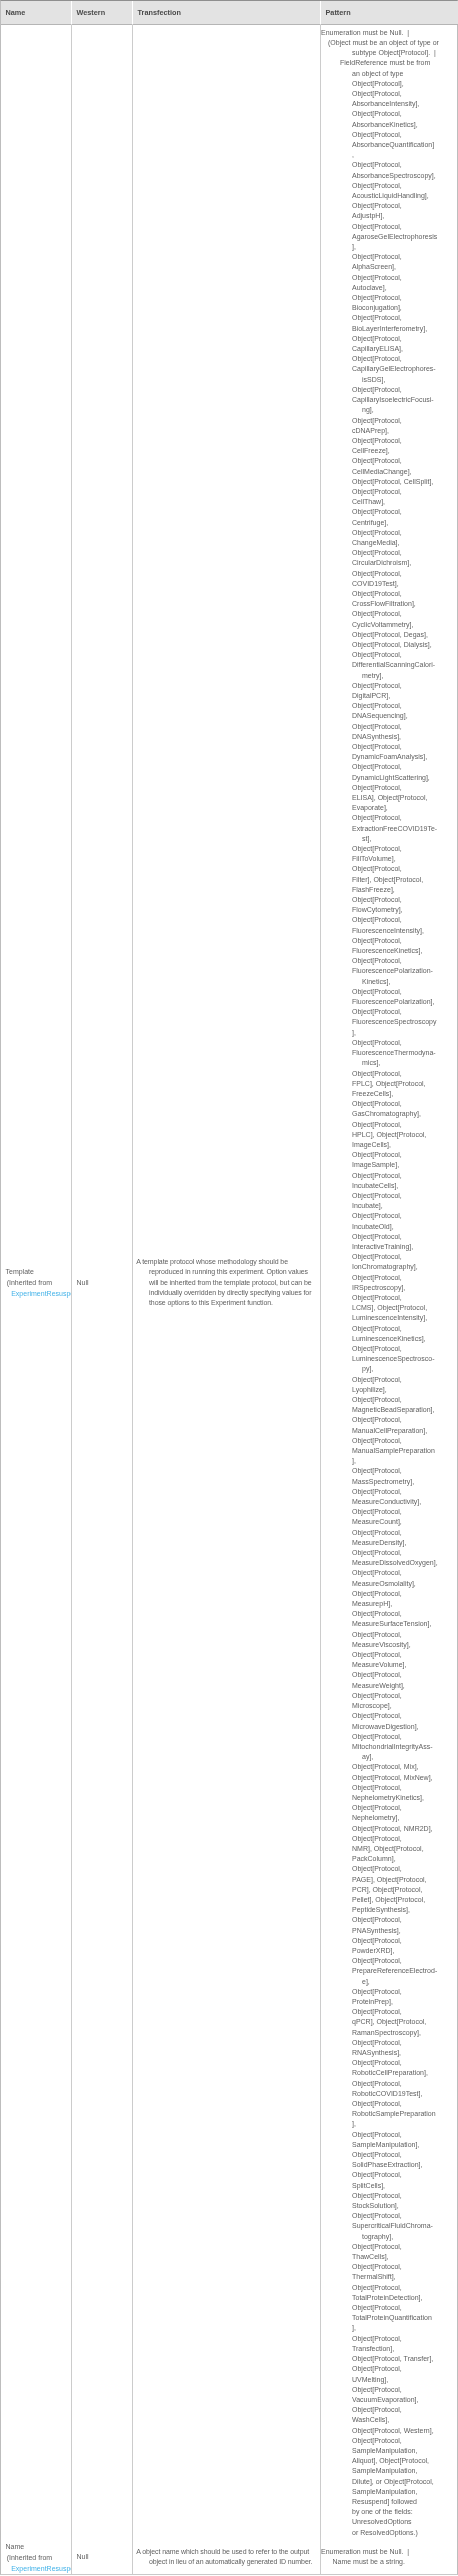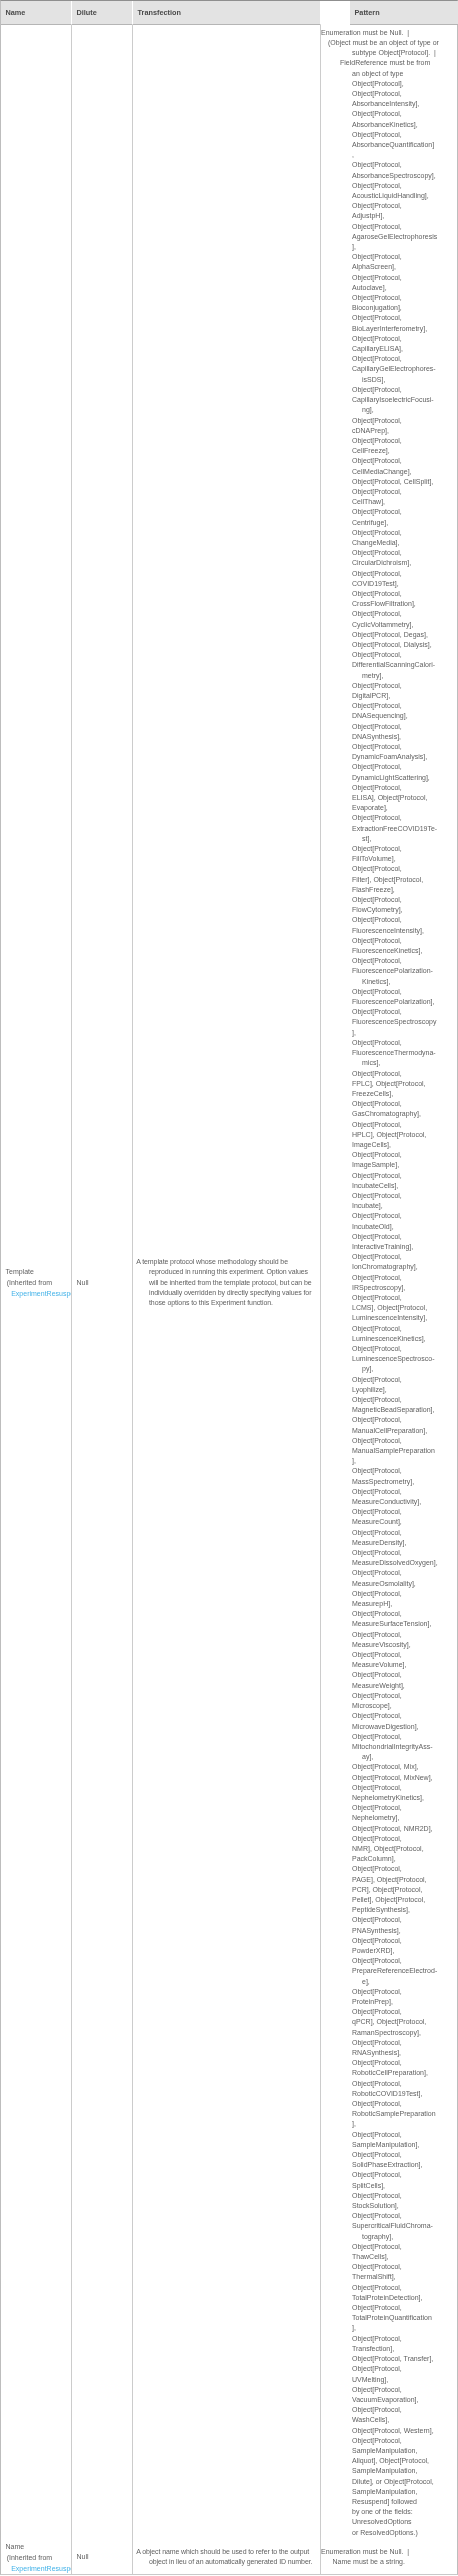--- a/index.html
+++ b/index.html
@@ -19,21 +19,21 @@
     background:#e3e3e3;
     color:#4a4a4a;
     font-weight:bold;
     font-size:7.3px;
     height:23.6px;
     box-sizing:border-box;
     padding:7px 0 0 4.5px;
     border-right:1.9px solid #ffffff;
     border-bottom:0.6px solid #b5b5b5;
   }
-  .hcell.last{border-right:none;margin-left:29px;}
+  .hcell.last{border-right:none;}
   .cell{
     box-sizing:border-box;
     border-right:0.6px solid #cccccc;
     font-size:7px;
     line-height:10.2px;
     display:flex;
     flex-direction:column;
     justify-content:center;
     overflow:hidden;
   }
@@ -47,21 +47,21 @@
   .desc{padding:0 6.4px 0 16px;text-indent:-12.8px;letter-spacing:-0.1px;}
   .row1 .desc{max-width:167px;}
 </style>
 </head>
 <body>
 
 <div class="page">
   <div class="doc-table">
 
     <div class="hcell">Name</div>
-    <div class="hcell">Dilute</div>
+    <div class="hcell">Western</div>
     <div class="hcell">Transfection</div>
     <div class="hcell last">Pattern</div>
 
     <div class="cell row1" style="grid-row:2;grid-column:1;">
       <div class="nm-title">Template</div>
       <div class="nm-sub">(Inherited from</div>
       <a href="#" class="nm-link">ExperimentResuspen</a>
     </div>
     <div class="cell row1" style="grid-row:2;grid-column:2;">
       <div class="df">Null</div>

